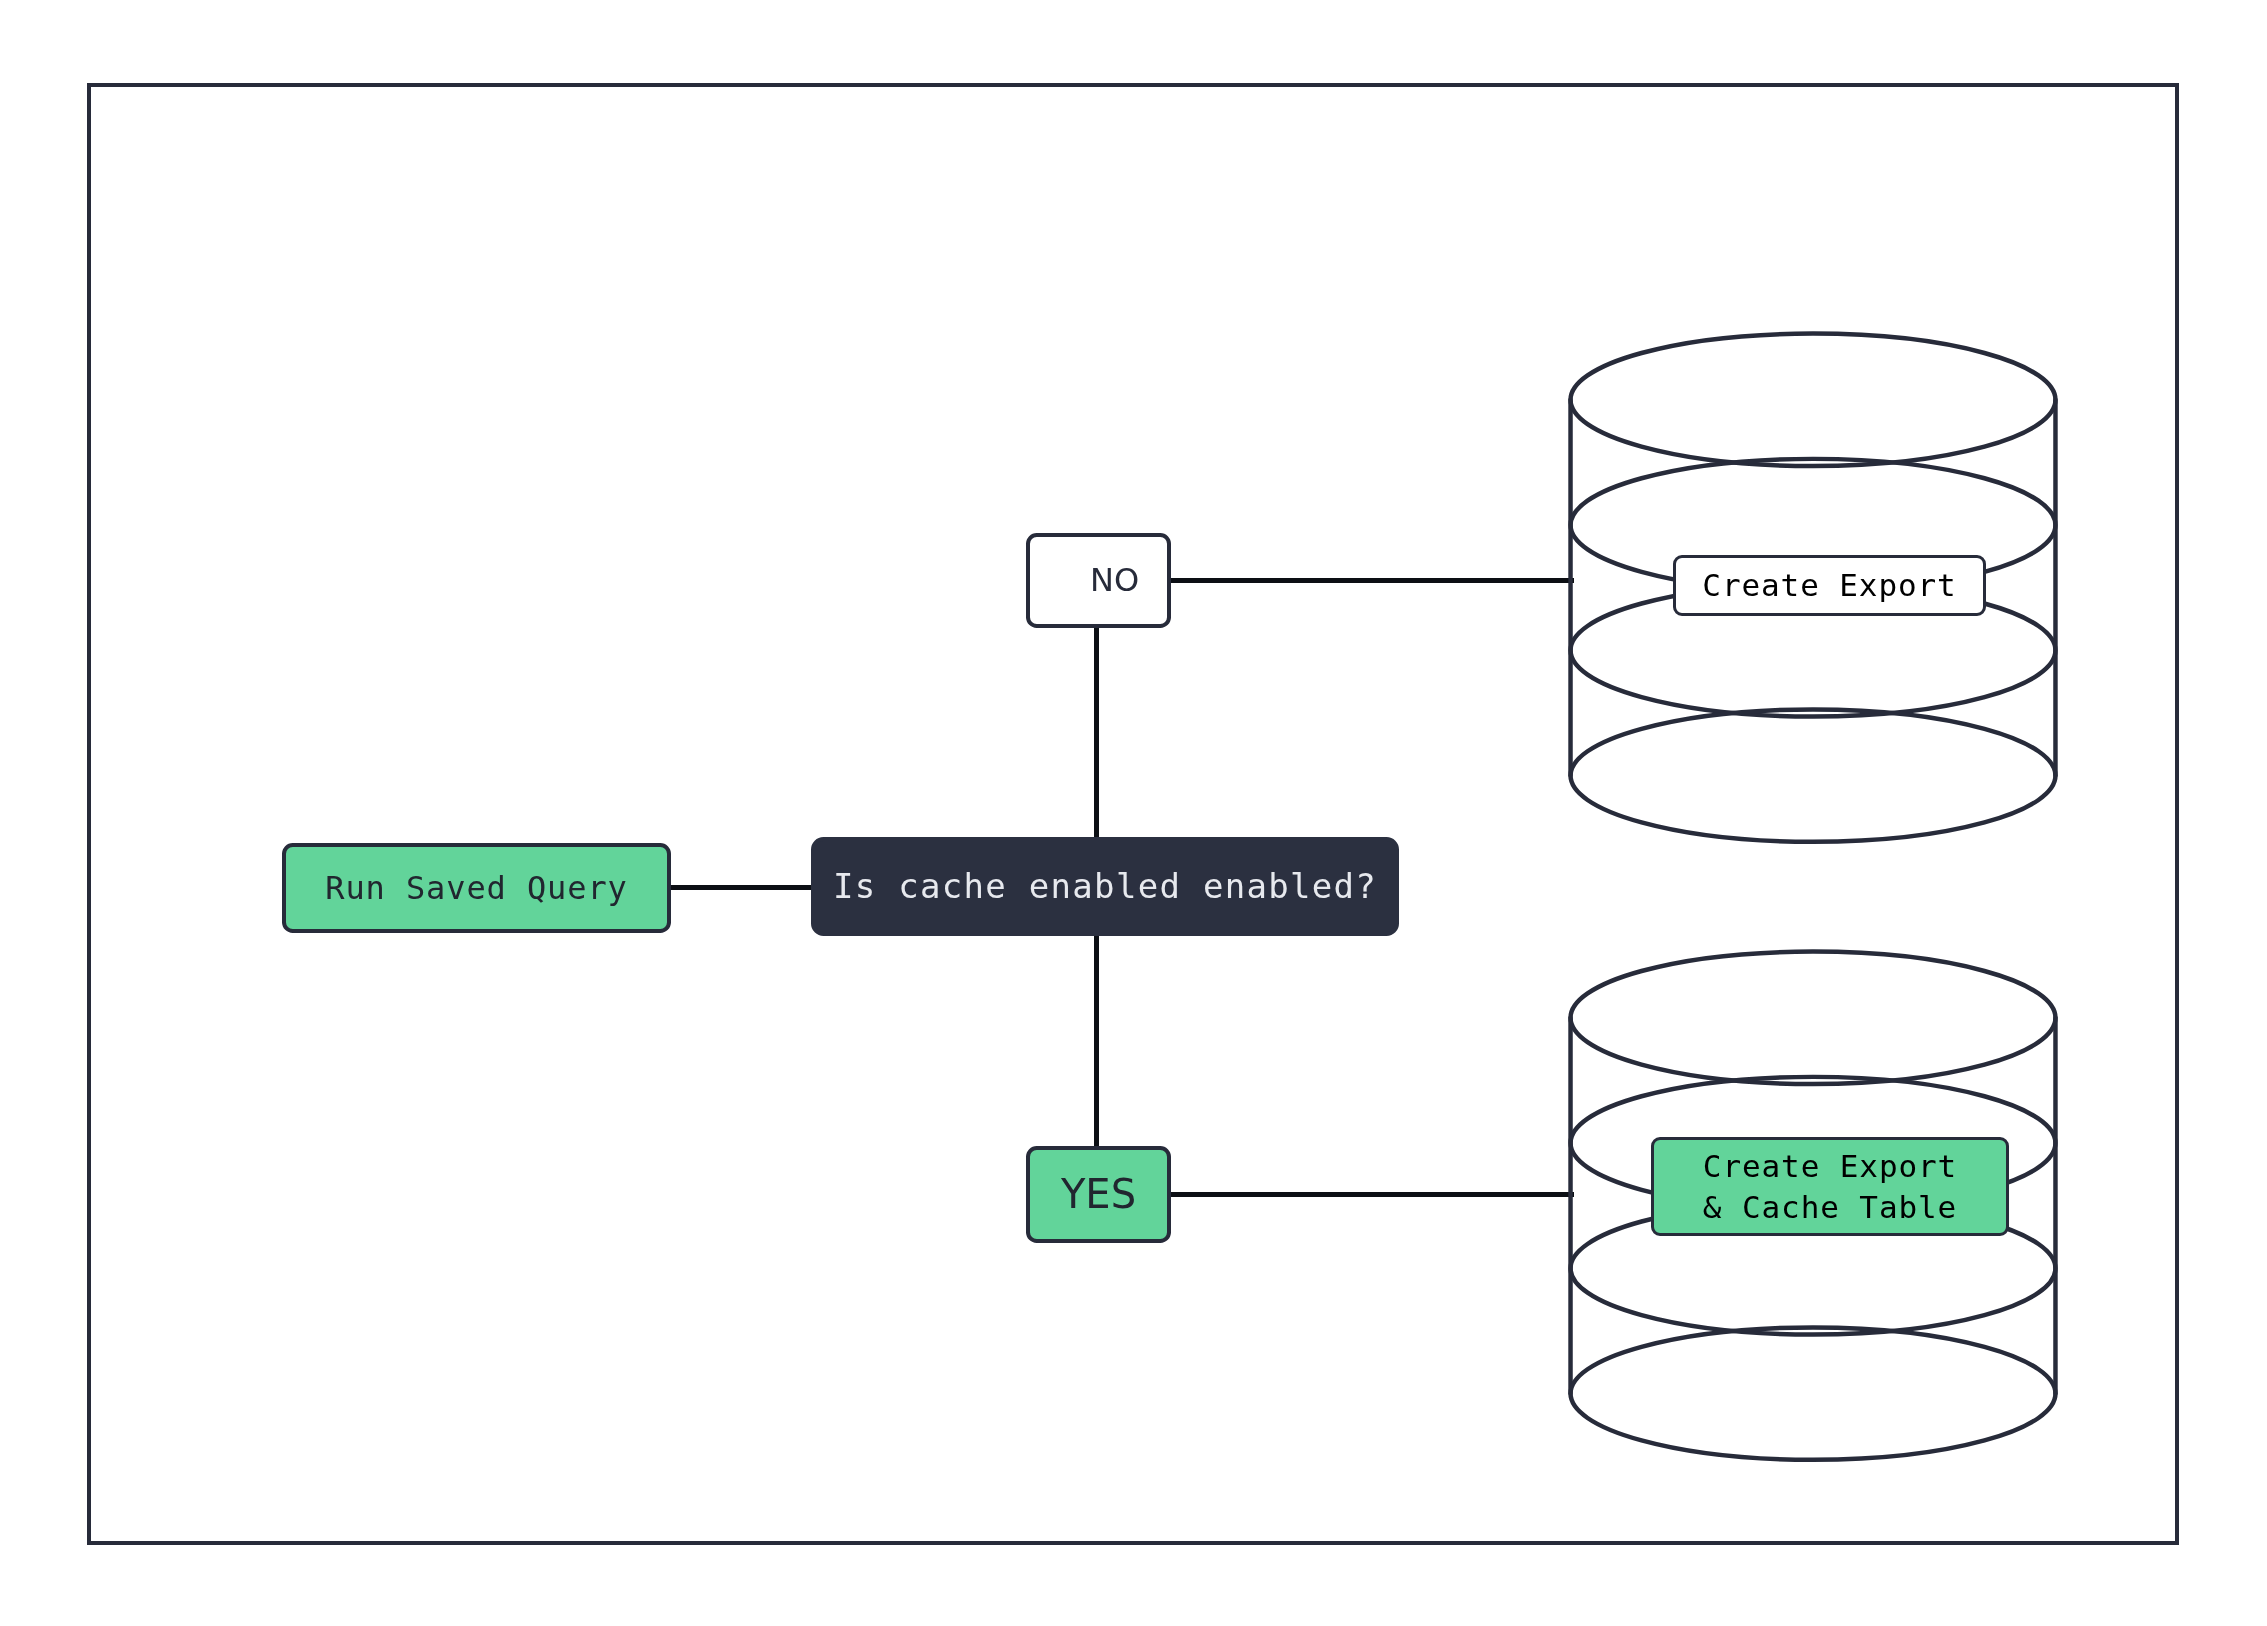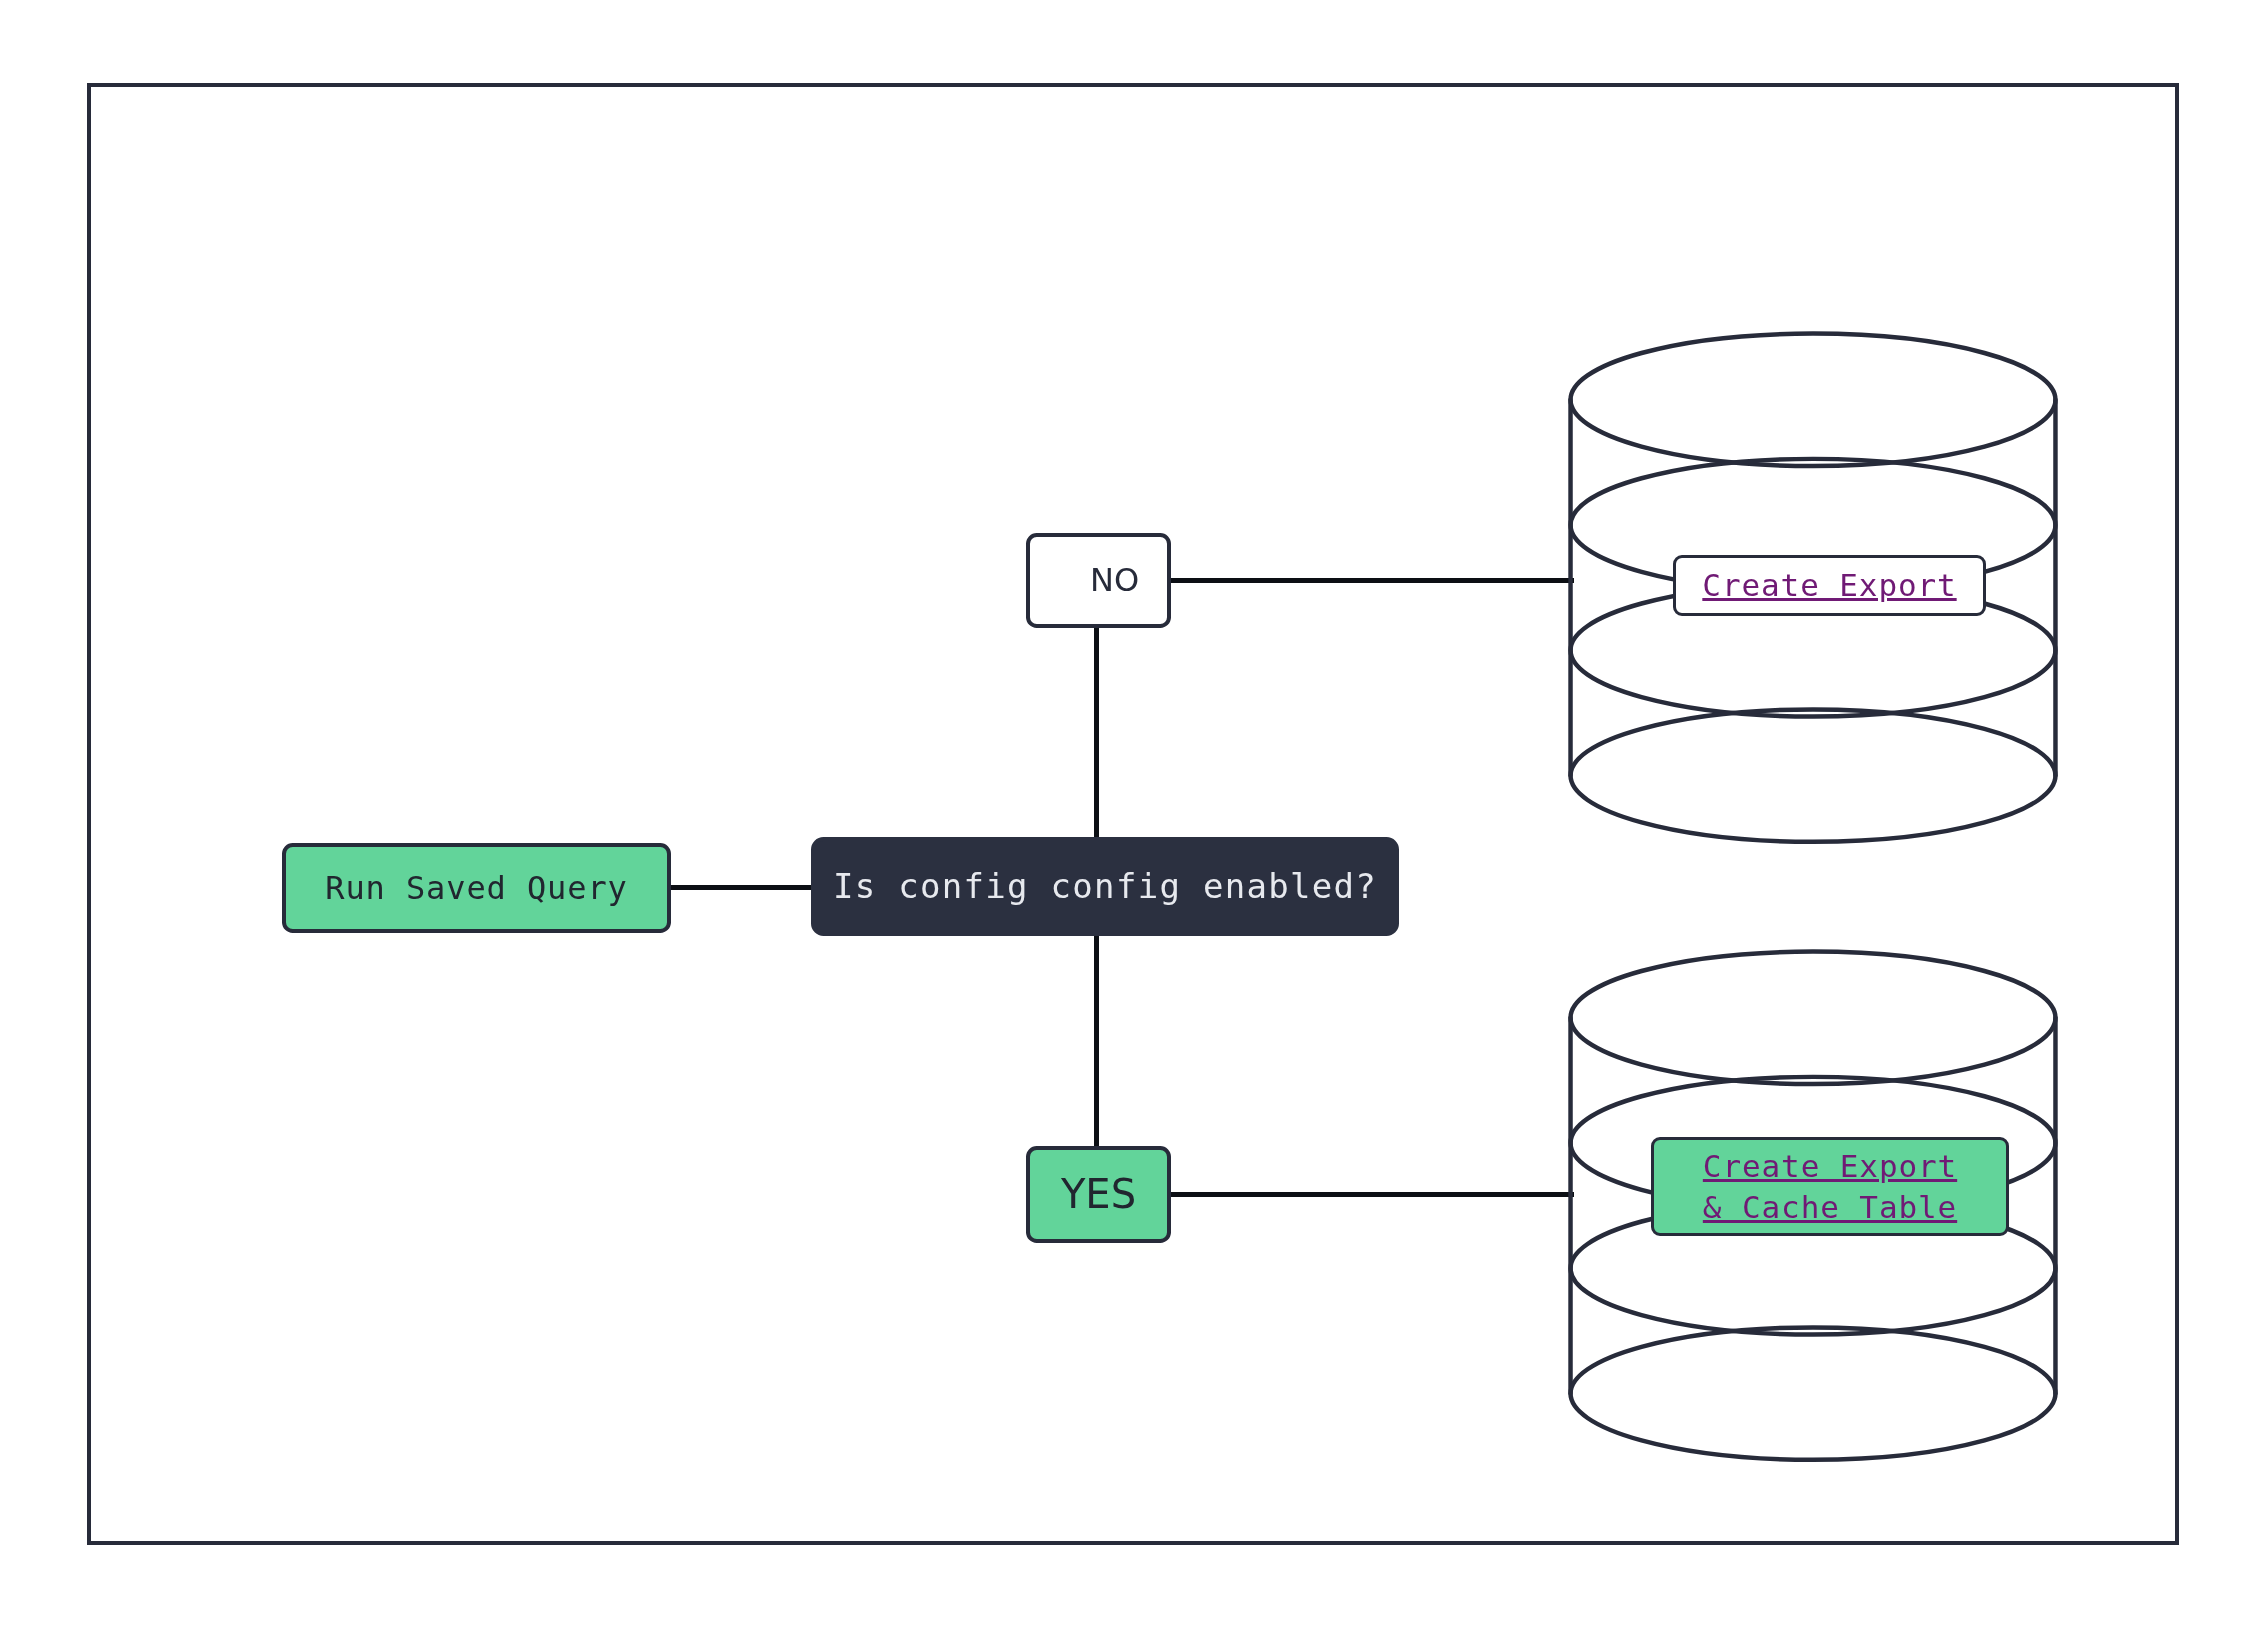--- a/index.html
+++ b/index.html
@@ -132,22 +132,21 @@
     box-sizing: border-box;
     border: 3.6px solid #272b3a;
     border-radius: 9px;
     display: flex;
     align-items: center;
     justify-content: center;
     text-align: center;
     font-family: "DejaVu Sans Mono", "Liberation Mono", monospace;
     line-height: 1.30;
     white-space: pre-line;
-    color: #701a75;
-    text-decoration: underline;
+    color: #000000;
   }
   #cyl-top-label {
     left: 1673px;
     top: 555px;
     width: 313px;
     height: 61px;
     background: #ffffff;
     font-size: 31px;
     letter-spacing: 0.9px;
   }
@@ -229,20 +228,20 @@
       <ellipse cx="285" cy="228" rx="271" ry="74" stroke="#272b3a" stroke-width="5" fill="none"></ellipse>
       <ellipse cx="285" cy="368" rx="271" ry="74" stroke="#272b3a" stroke-width="5" fill="none"></ellipse>
       <ellipse cx="285" cy="508" rx="271" ry="74" stroke="#272b3a" stroke-width="5" fill="none"></ellipse>
     </svg>
   </div>
   <div class="cyl-label" id="cyl-bottom-label">Create Export
 &amp; Cache Table</div>
 
   <div class="node node-green" id="node-run-saved-query">Run Saved Query</div>
 
-  <div class="node node-dark" id="node-decision">Is config config enabled?</div>
+  <div class="node node-dark" id="node-decision">Is cache enabled enabled?</div>
 
   <div class="node node-white label-box" id="node-edge-no">NO</div>
 
   <div class="node node-green label-box" id="node-edge-yes">YES</div>
 
 </div>
 
 
 </body></html>

